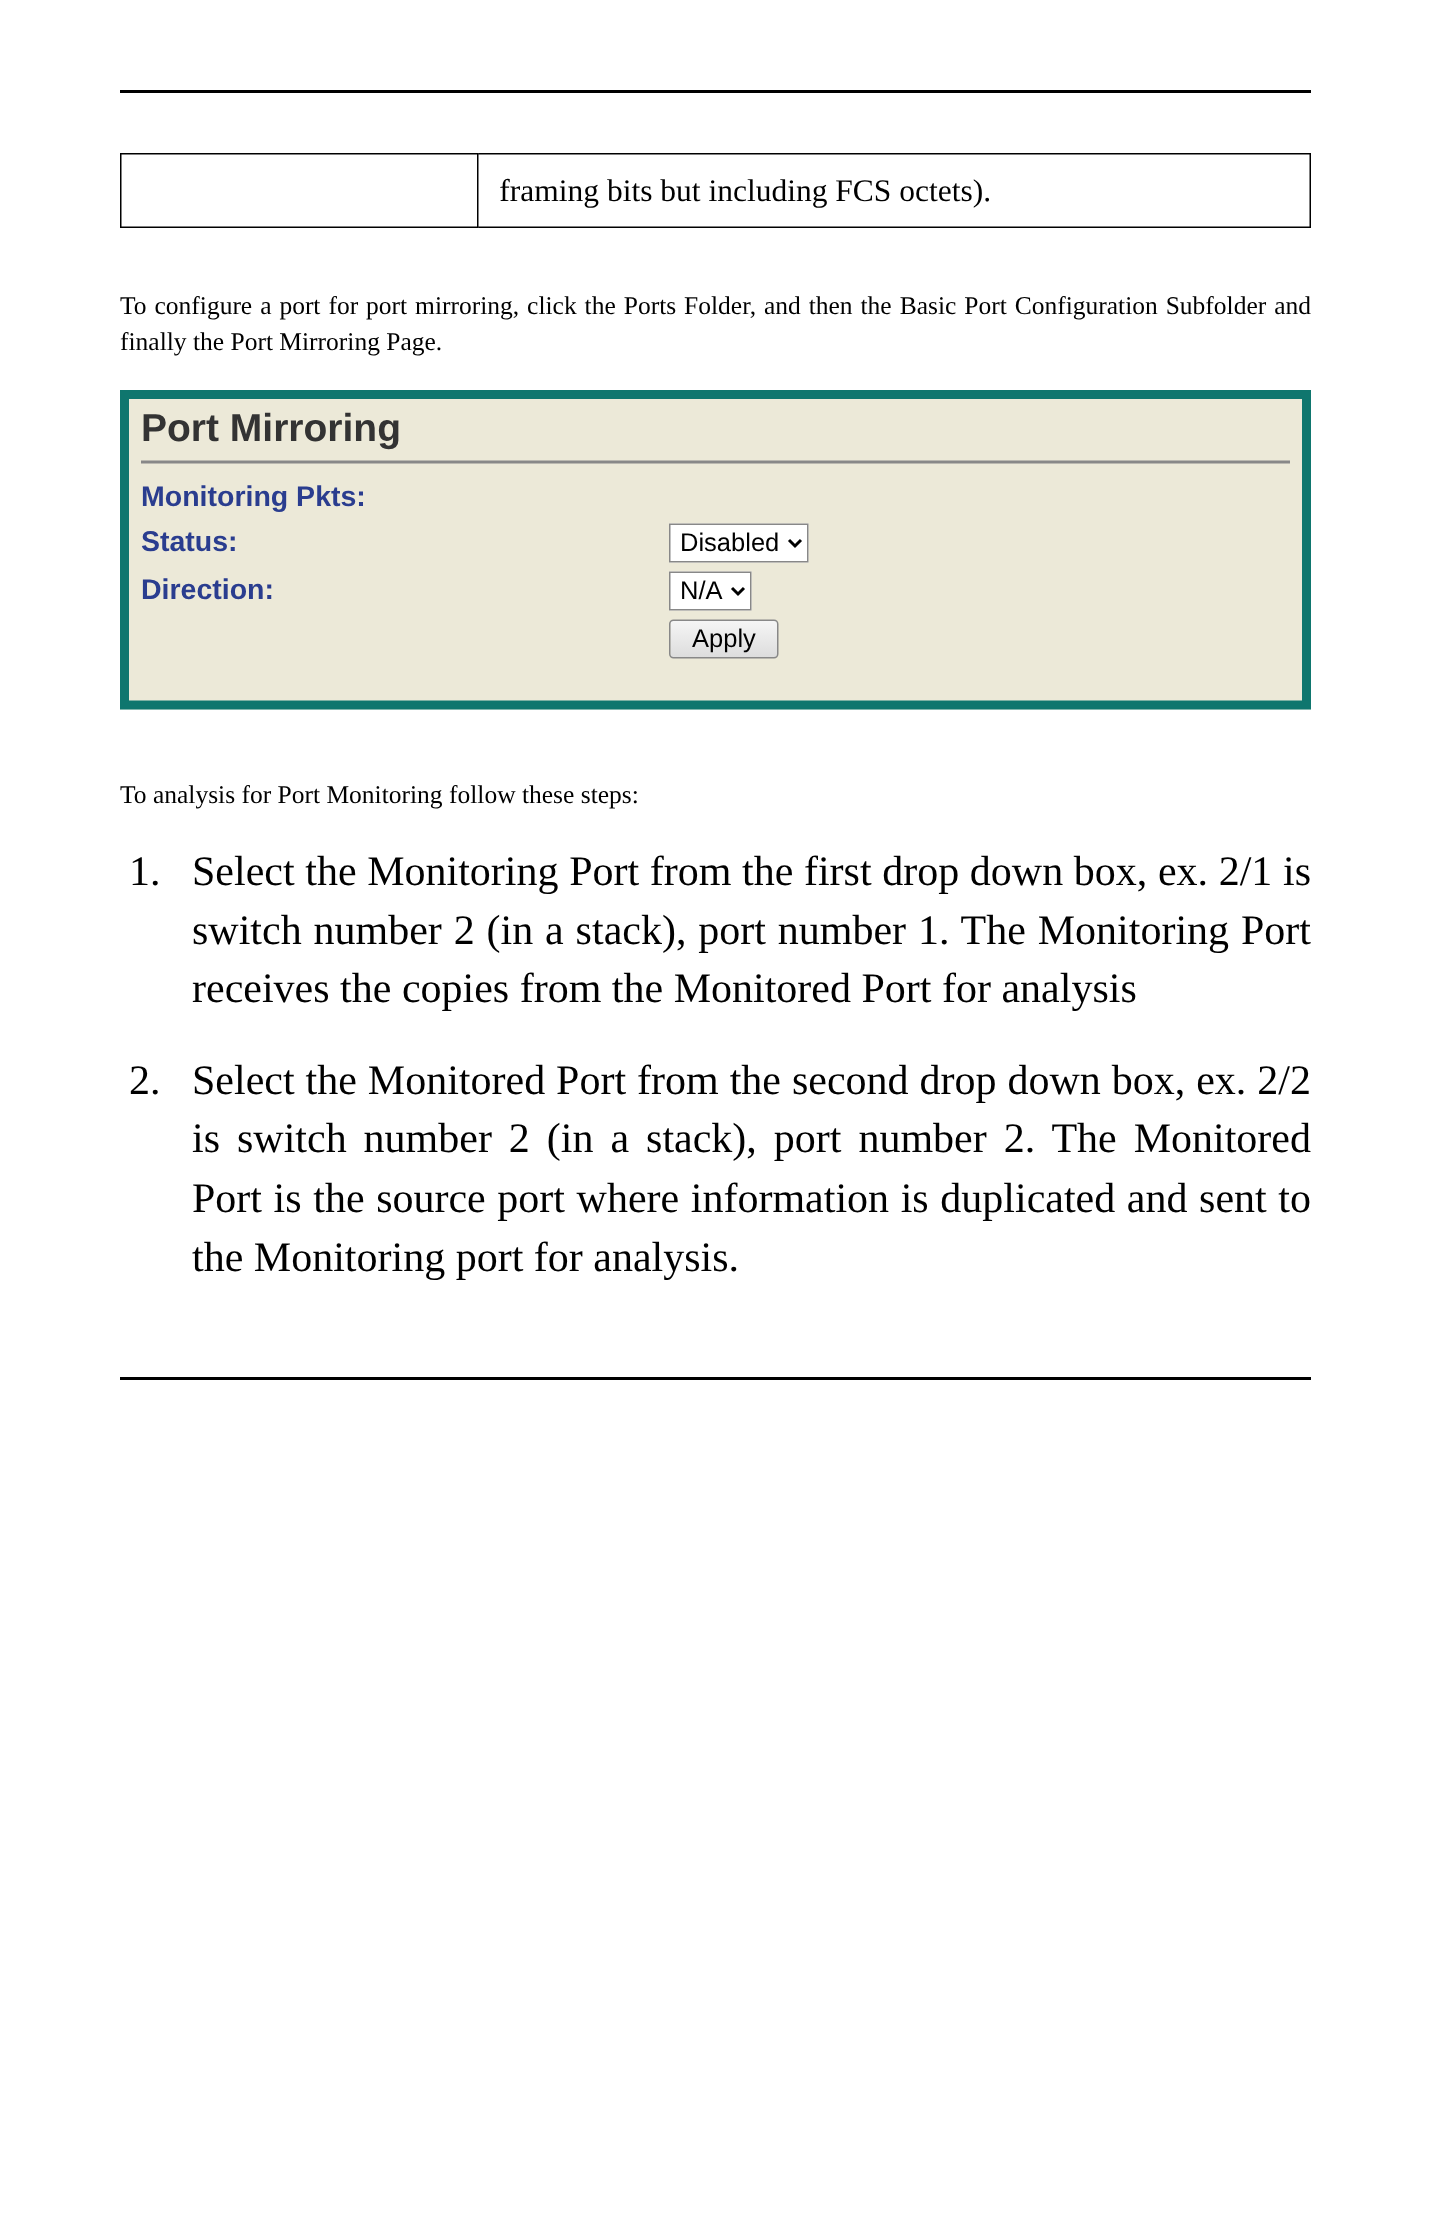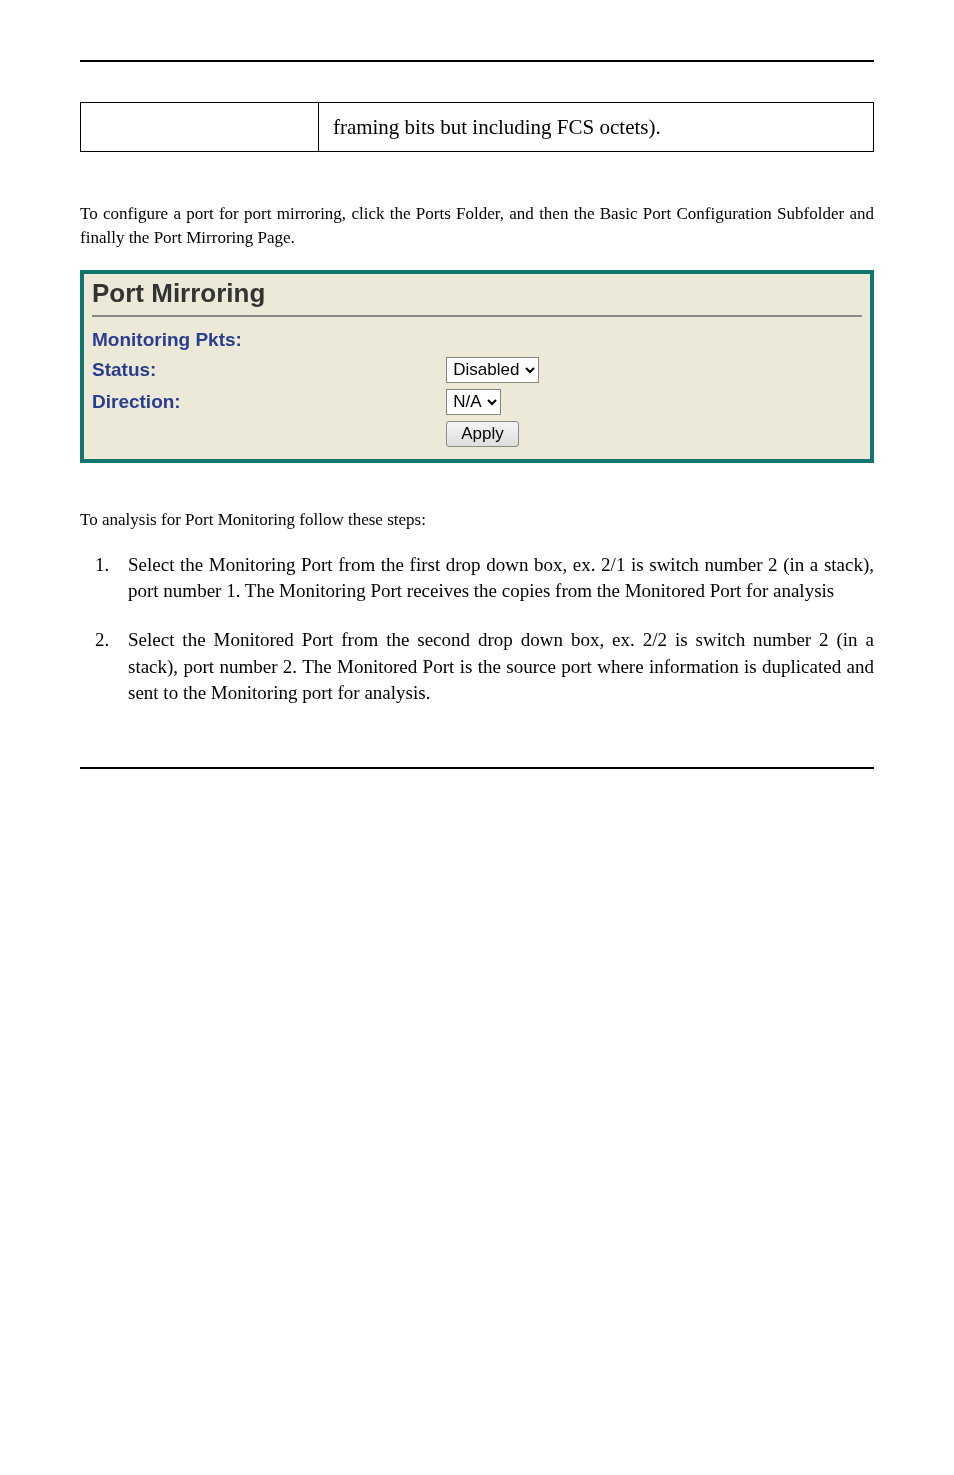--- a/index.html
+++ b/index.html
@@ -6,33 +6,33 @@
   body {
     font-family: Georgia, 'Times New Roman', serif;
     background: #fff;
     color: #000;
     width: 954px;
     margin: 0 auto;
     padding: 60px 80px 40px 80px;
   }
   .hr-top { border-top: 2px solid #000; margin-bottom: 40px; }
   .hr-bottom { border-top: 2px solid #000; margin-top: 60px; }
-  table.def { border-collapse: collapse; width: 100%; margin-bottom: 50px; }
+  table.def { border-collapse: collapse; width: 100%; margin-bottom: 40px; }
   table.def td { border: 1.5px solid #000; padding: 10px 14px; vertical-align: top; font-size: 21px; line-height: 1.35; }
   table.def td.label { font-weight: bold; width: 30%; }
   .para { font-size: 17px; line-height: 1.4; text-align: justify; margin-bottom: 20px; margin-top: 12px; }
-  .mirroring-panel { background: #ece9d8; border: 4px solid #0f766e; padding: 4px 8px 12px 8px; font-family: Tahoma, Verdana, sans-serif; margin-bottom: 45px; }
+  .mirroring-panel { background: #ece9d8; border: 6px solid #0f766e; padding: 4px 8px 28px 8px; font-family: Tahoma, Verdana, sans-serif; margin-bottom: 45px; }
   .mirroring-panel h2 { font-family: Verdana, Arial, sans-serif; font-size: 26px; font-weight: bold; color: #333; border-bottom: 2px solid #888; padding-bottom: 6px; margin-bottom: 12px; }
   .mirroring-panel .row { display: flex; align-items: center; margin: 6px 0; }
   .mirroring-panel .lbl { width: 46%; color: #2a3d8f; font-weight: bold; font-size: 19px; }
   .mirroring-panel .ctrl { display: flex; align-items: center; gap: 6px; font-size: 18px; color: #333; }
   .mirroring-panel select { font-family: inherit; font-size: 17px; background: #fff; border: 1px solid #888; height: 26px; padding: 0 2px; }
   .mirroring-panel .apply-row { padding-left: 46%; margin-top: 4px; }
   .mirroring-panel button.apply { font-family: inherit; font-size: 17px; padding: 2px 14px; background: linear-gradient(#f5f5f5, #ddd); border: 1px solid #888; border-radius: 3px; cursor: pointer; }
-  ol.steps { font-size: 19px; line-height: 1.4; padding-left: 34px; }
+  ol.steps { font-size: 28px; line-height: 1.4; padding-left: 34px; }
   ol.steps li { padding-left: 14px; margin-bottom: 22px; text-align: justify; }
 </style>
 </head>
 <body>
 
 <div class="hr-top"></div>
 
 <table class="def">
   <tbody>
       <tr>

